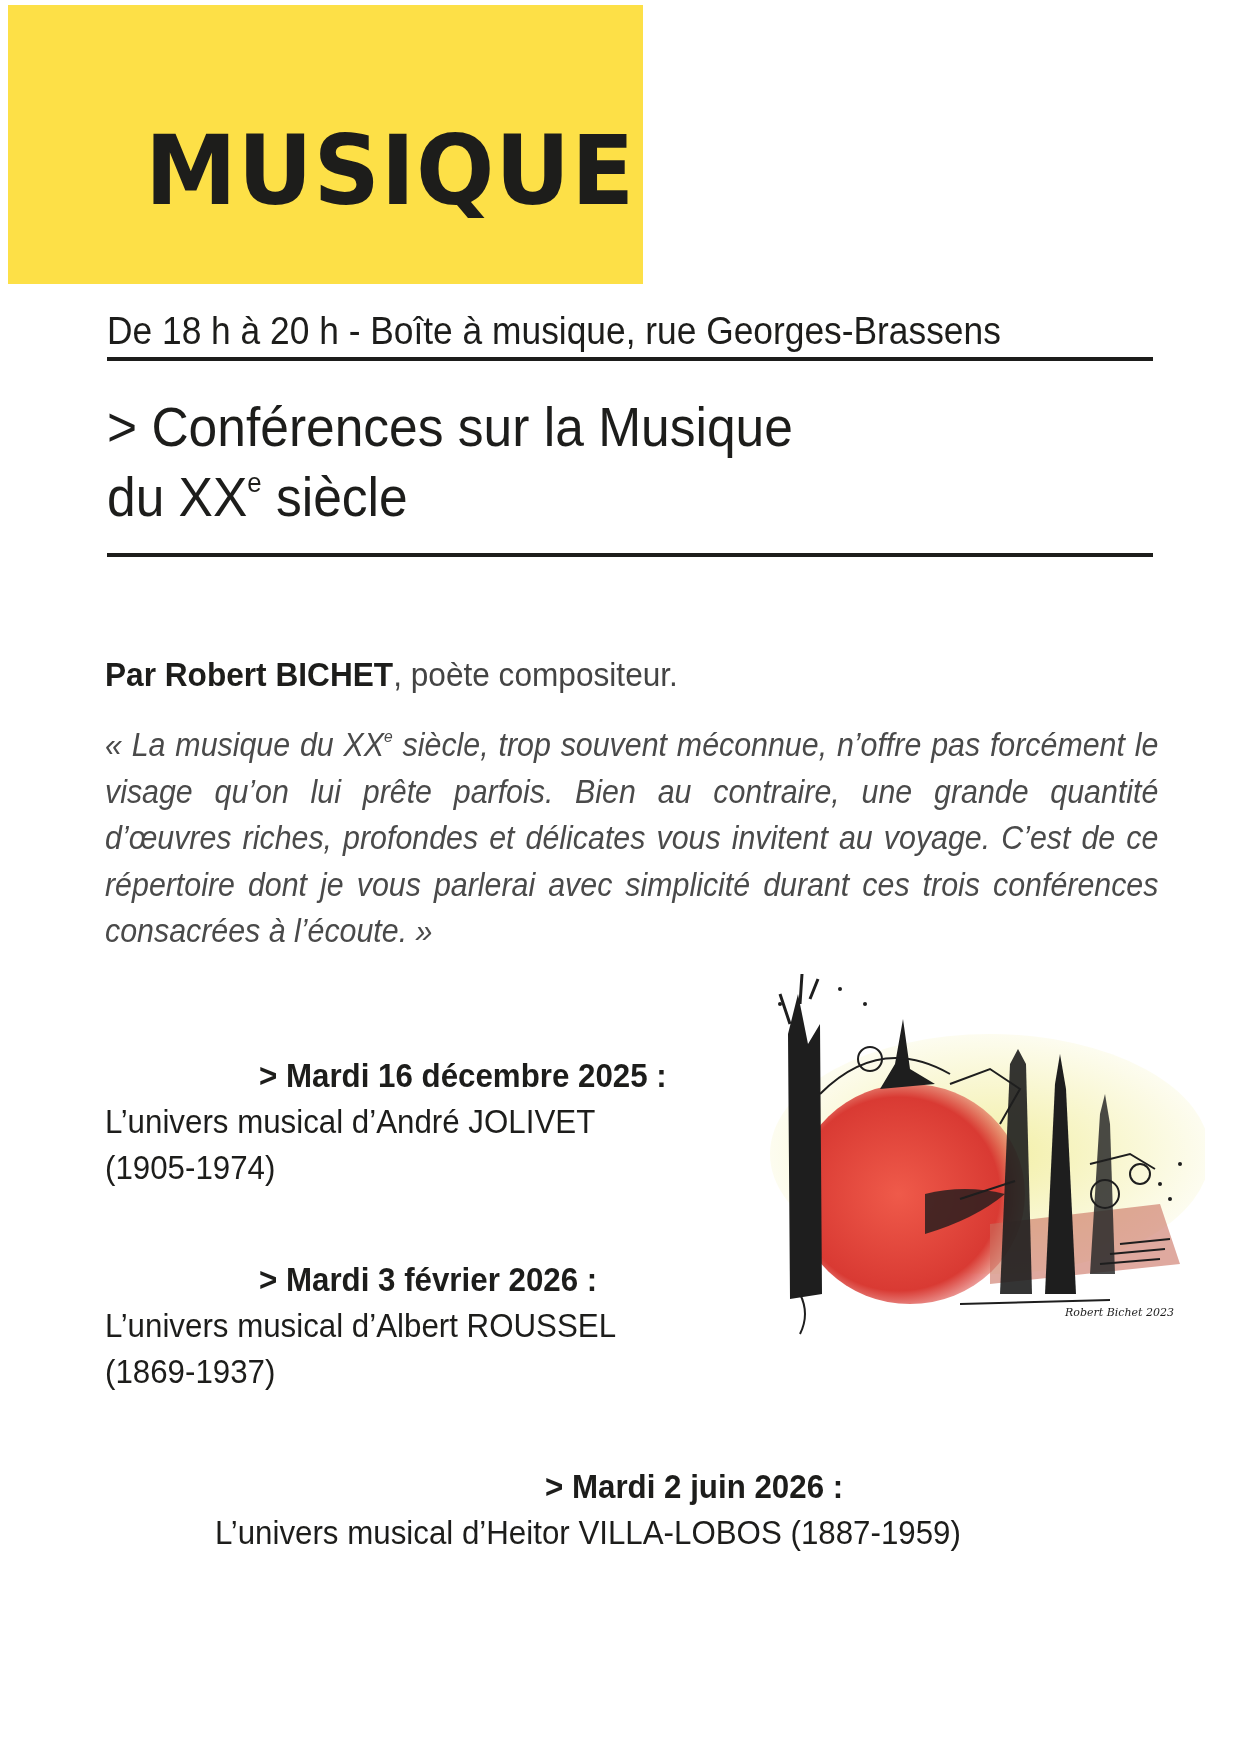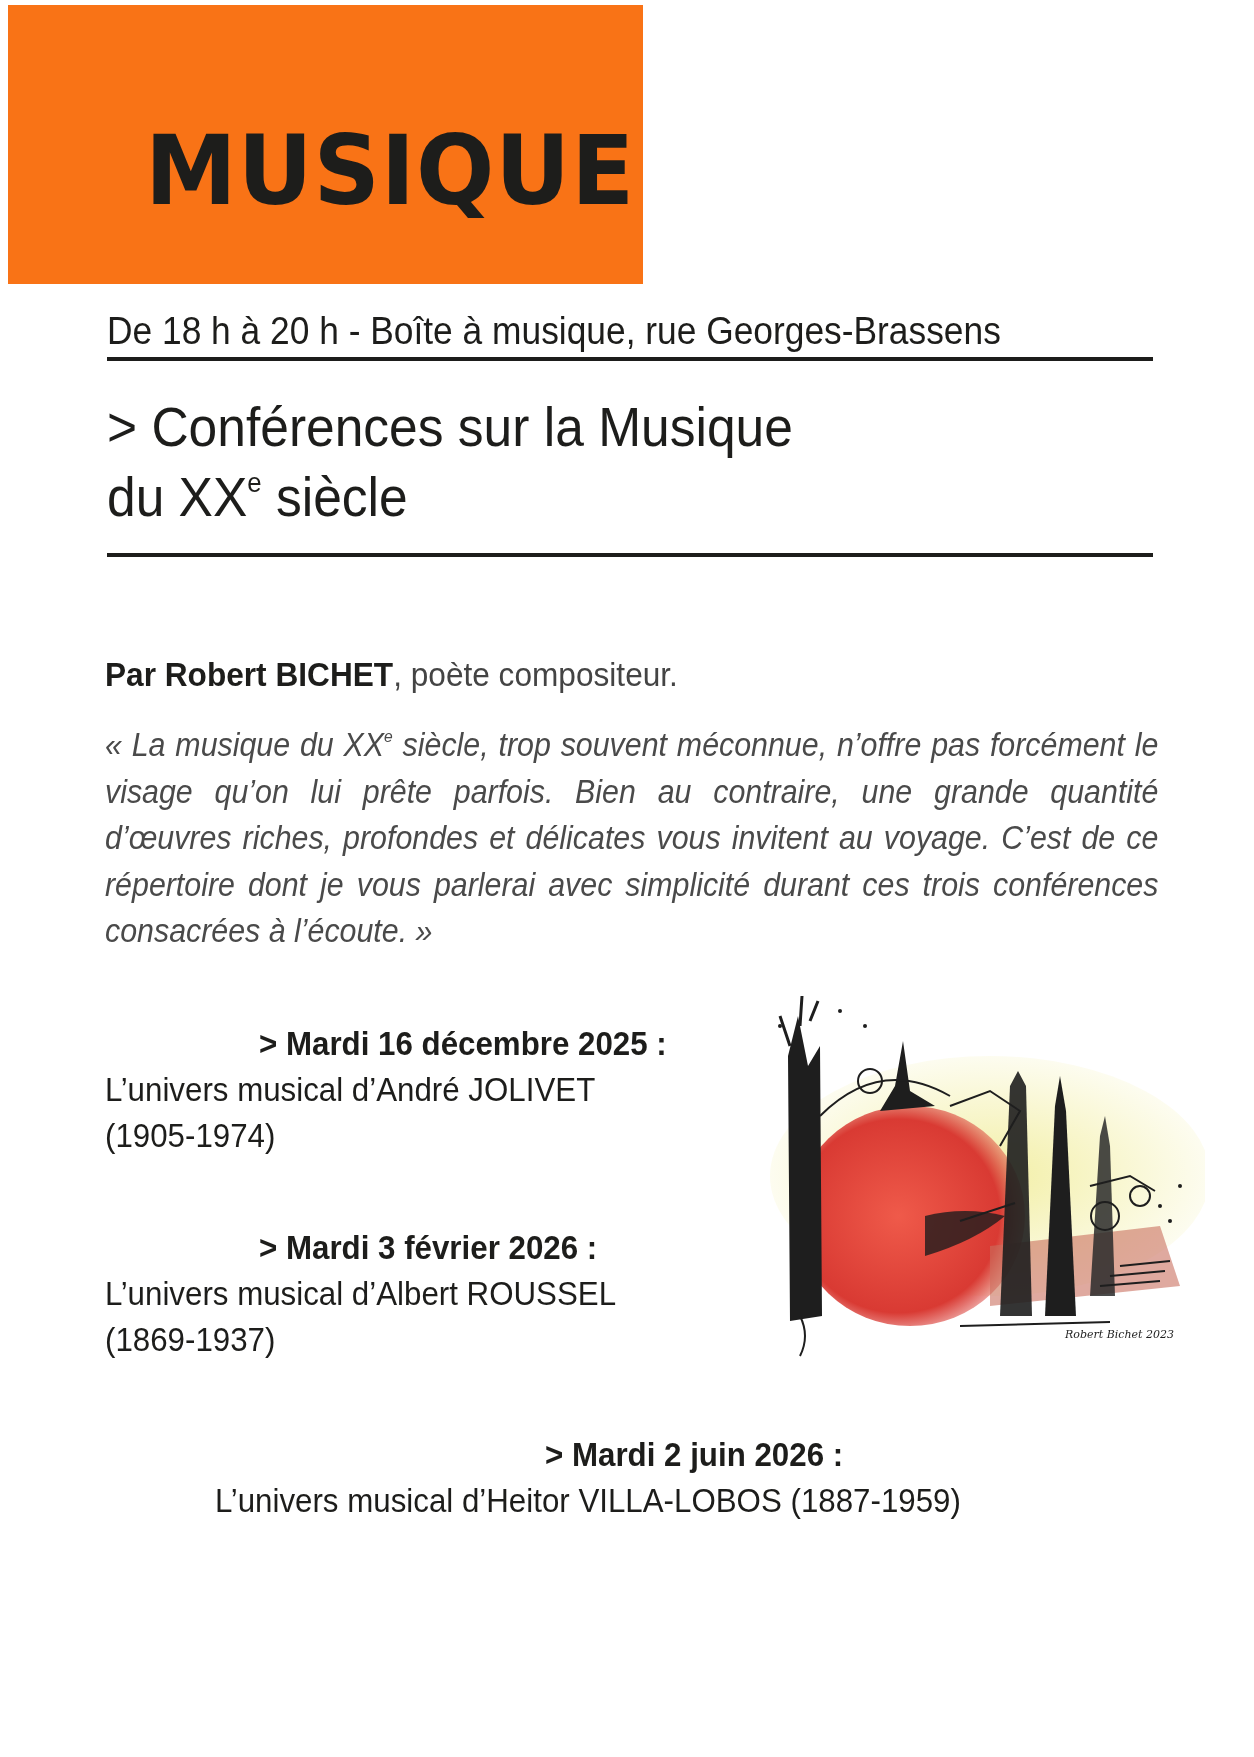--- a/index.html
+++ b/index.html
@@ -3,21 +3,21 @@
 <meta charset="utf-8">
 <style>
   html, body { margin: 0; padding: 0; background: #ffffff; }
   body {
     width: 1254px; height: 1757px; position: relative; overflow: hidden;
     font-family: "Liberation Sans", "DejaVu Sans", sans-serif;
     color: #1d1d1b;
   }
   .banner {
     position: absolute; left: 8px; top: 5px; width: 635px; height: 279px;
-    background: #f97316;
+    background: #fde047;
   }
   .banner-title {
     position: absolute; left: 137px; top: 118px;
     font-family: "DejaVu Sans", sans-serif; font-weight: bold;
     font-size: 96px; letter-spacing: 1px; color: #1d1d1b; line-height: 1;
     transform: scaleX(0.96); transform-origin: left top;
   }
   .venue {
     position: absolute; left: 107px; top: 310px;
     font-size: 38px; color: #1d1d1b; white-space: nowrap;
@@ -41,35 +41,35 @@
     transform: scaleX(0.93); transform-origin: left top; white-space: nowrap;
   }
   .byline b { color: #1d1d1b; }
   .quote {
     position: absolute; left: 105px; top: 722px; width: 1145px;
     font-size: 33px; line-height: 46.5px; font-style: italic; color: #4a4a4a;
     text-align: justify; text-align-last: left;
     transform: scaleX(0.92); transform-origin: left top;
   }
   .quote sup { font-size: 17px; vertical-align: 14px; line-height: 0; }
-  .event { position: absolute; left: 105px; }
+  .event { position: absolute; left: 105px; margin-top: 32px; }
   .event-date {
     font-size: 34px; font-weight: bold; color: #1d1d1b; white-space: nowrap;
     margin-left: 154px; line-height: 46px;
     transform: scaleX(0.92); transform-origin: left top; display: inline-block;
   }
   .event-desc {
     font-size: 34px; color: #1d1d1b; line-height: 46px; white-space: pre-line;
     transform: scaleX(0.92); transform-origin: left top;
   }
   .event-1 { top: 1020px; width: 680px; }
   .event-2 { top: 1224px; width: 680px; }
   .event-3 { top: 1431px; width: 1050px; text-align: center; }
   .illustration {
-    position: absolute; left: 760px; top: 986px; width: 445px; height: 375px;
+    position: absolute; left: 760px; top: 964px; width: 445px; height: 375px;
   }
 </style>
 </head>
 <body>
 
 <div class="banner">
   <div class="banner-title">MUSIQUE</div>
 </div>
 
 <div class="venue">De 18 h à 20 h - Boîte à musique, rue Georges-Brassens</div>

